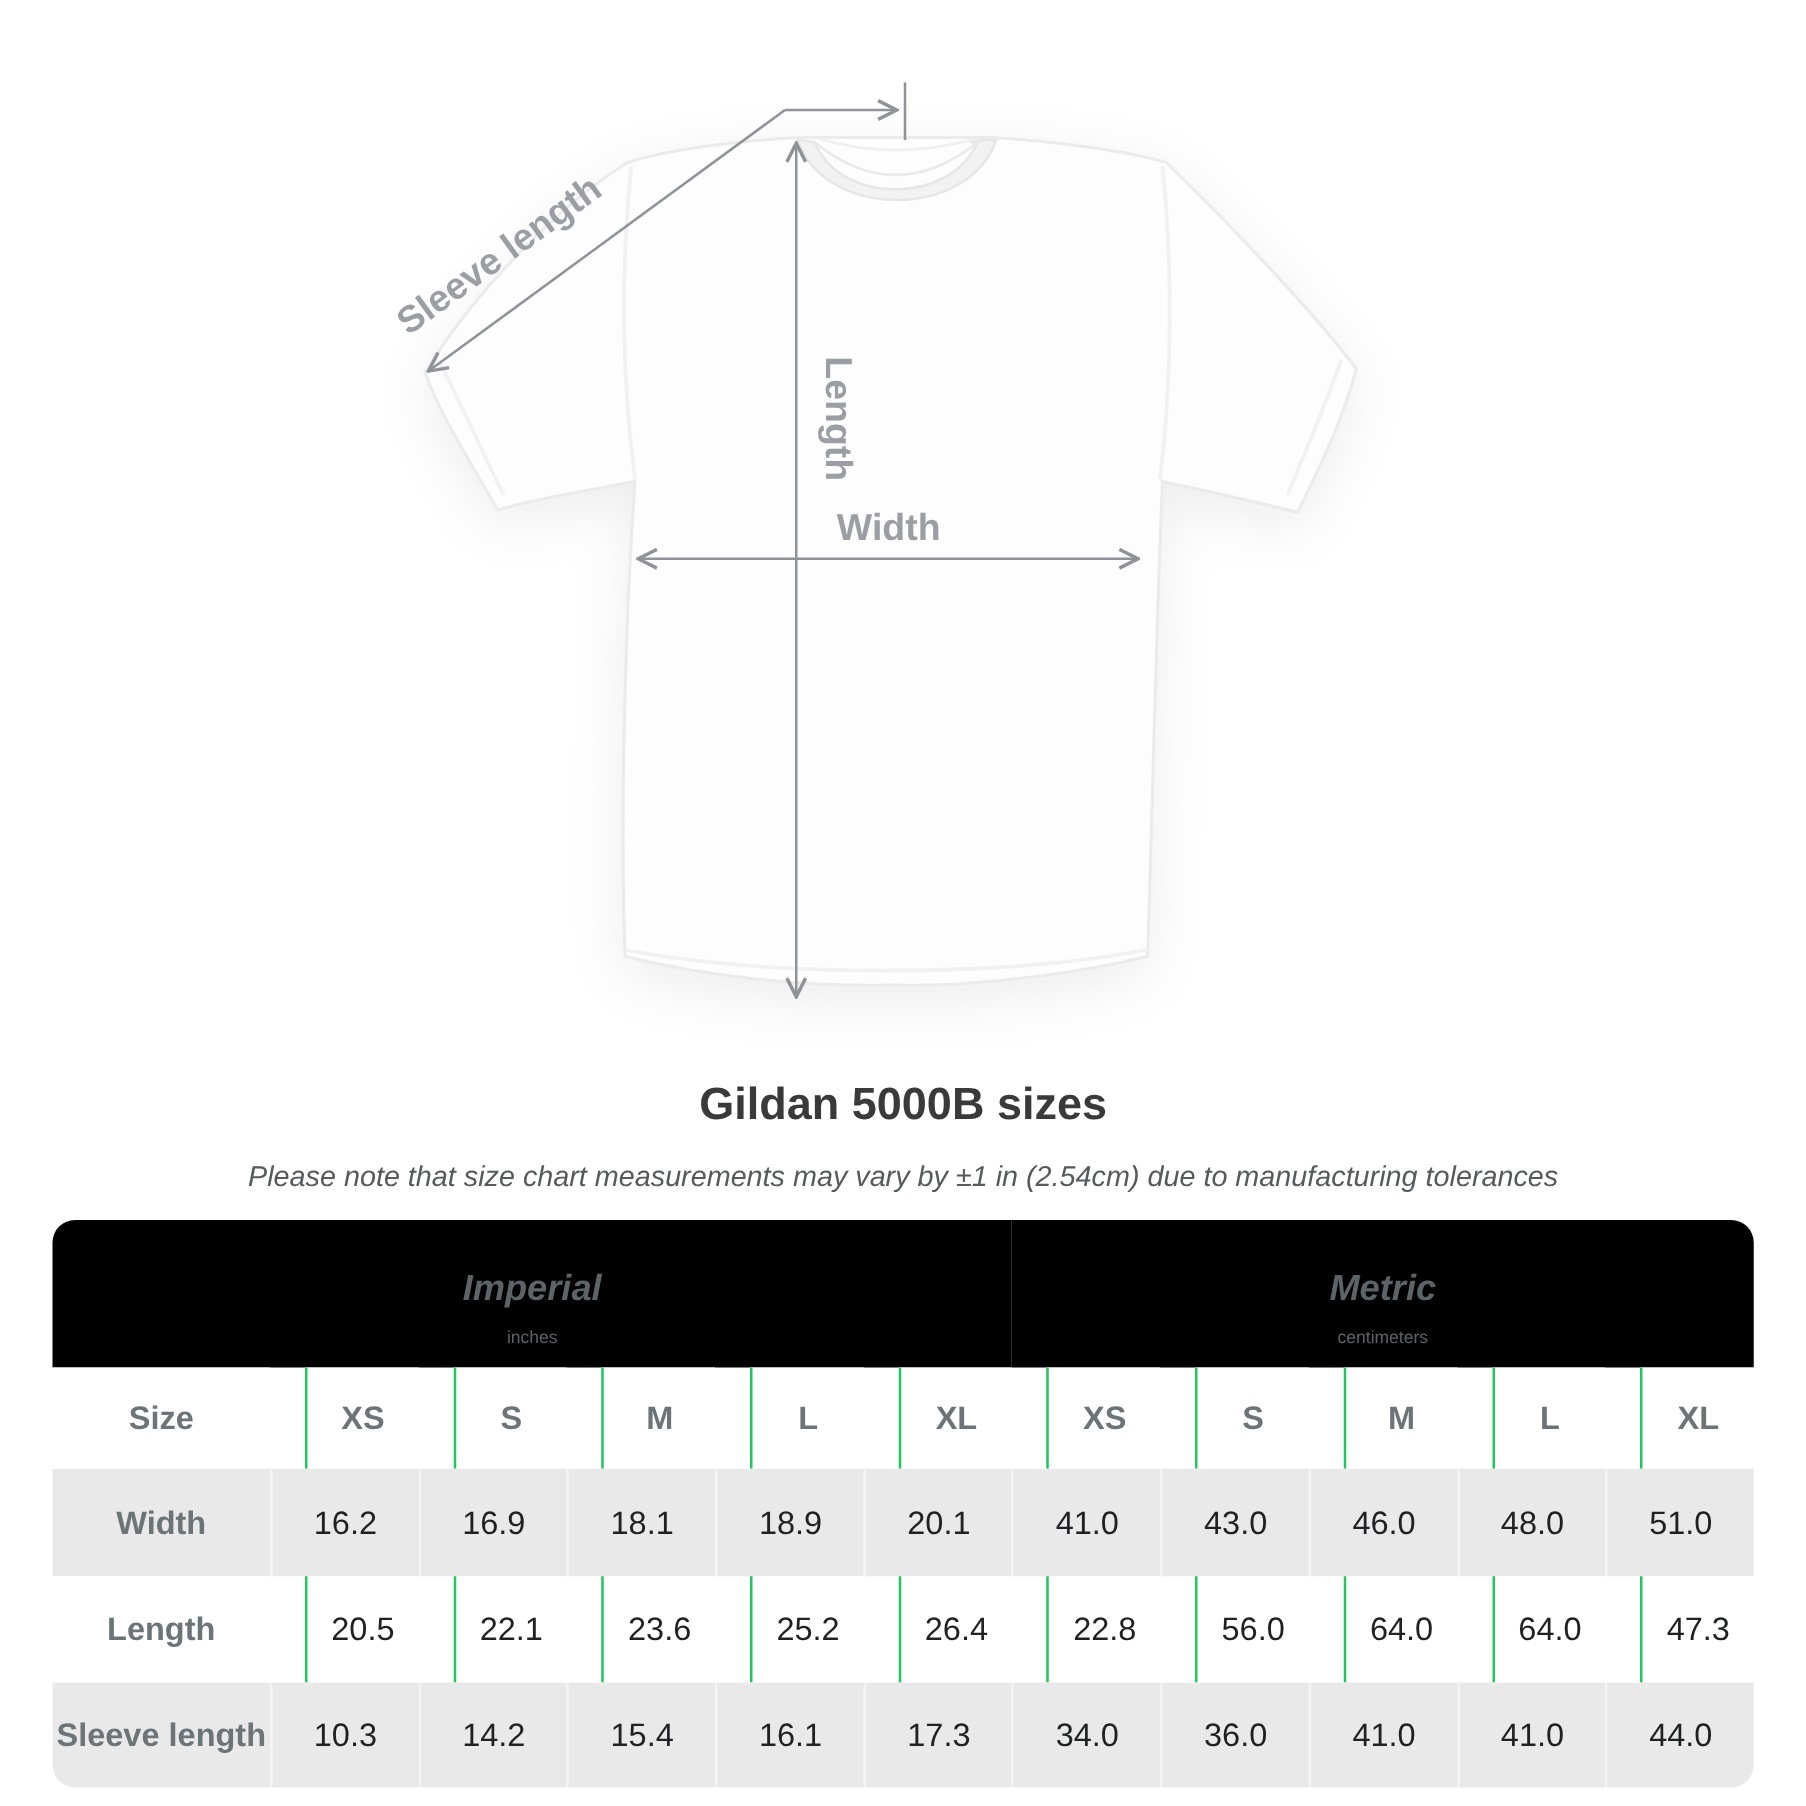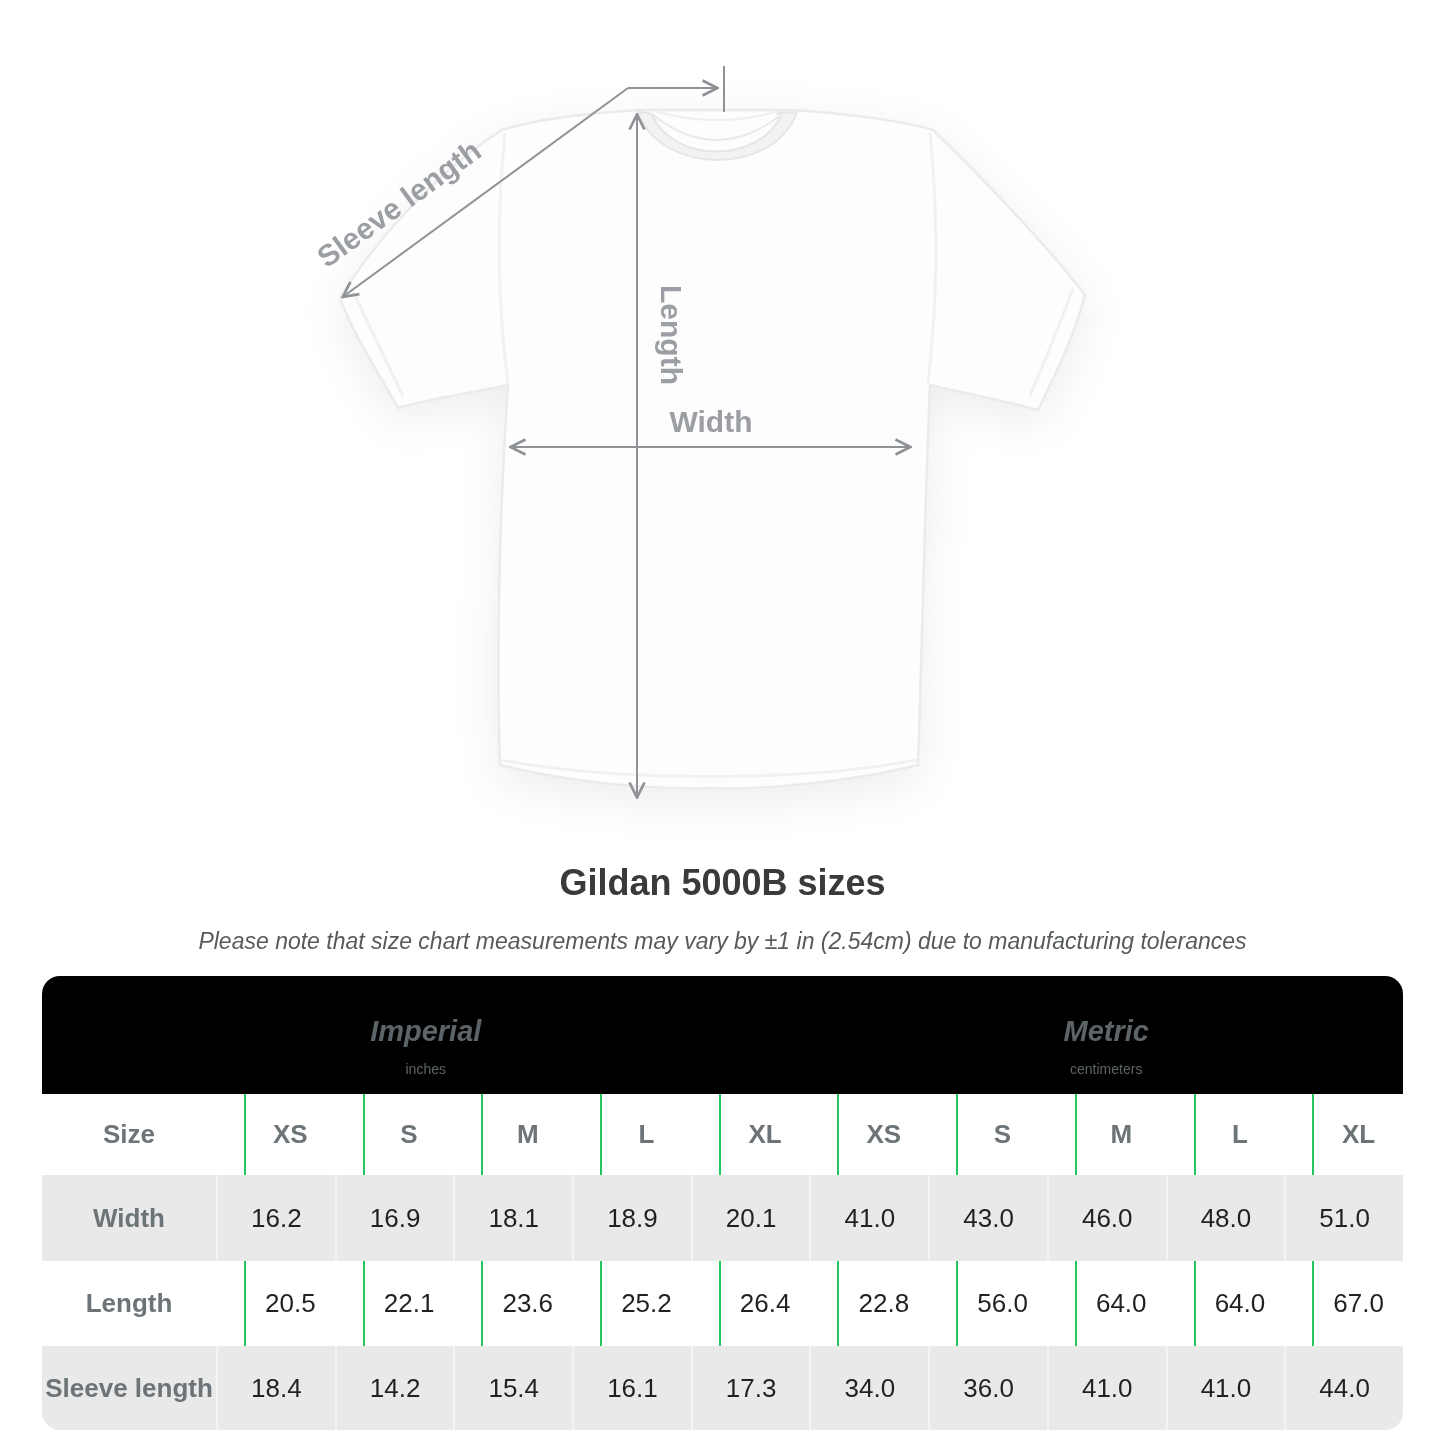--- a/index.html
+++ b/index.html
@@ -155,24 +155,24 @@
   <div class="cell rowlabel row-white">Length</div>
   <div class="cell val row-white div-w">20.5</div>
   <div class="cell val row-white div-w">22.1</div>
   <div class="cell val row-white div-w">23.6</div>
   <div class="cell val row-white div-w">25.2</div>
   <div class="cell val row-white div-w">26.4</div>
   <div class="cell val row-white div-w">22.8</div>
   <div class="cell val row-white div-w">56.0</div>
   <div class="cell val row-white div-w">64.0</div>
   <div class="cell val row-white div-w">64.0</div>
-  <div class="cell val row-white div-w">67.0</div>
+  <div class="cell val row-white div-w">47.3</div>
 
   <div class="cell rowlabel row-gray corner-bl">Sleeve length</div>
-  <div class="cell val row-gray div-g">18.4</div>
+  <div class="cell val row-gray div-g">10.3</div>
   <div class="cell val row-gray div-g">14.2</div>
   <div class="cell val row-gray div-g">15.4</div>
   <div class="cell val row-gray div-g">16.1</div>
   <div class="cell val row-gray div-g">17.3</div>
   <div class="cell val row-gray div-g">34.0</div>
   <div class="cell val row-gray div-g">36.0</div>
   <div class="cell val row-gray div-g">41.0</div>
   <div class="cell val row-gray div-g">41.0</div>
   <div class="cell val row-gray div-g corner-br">44.0</div>
 

